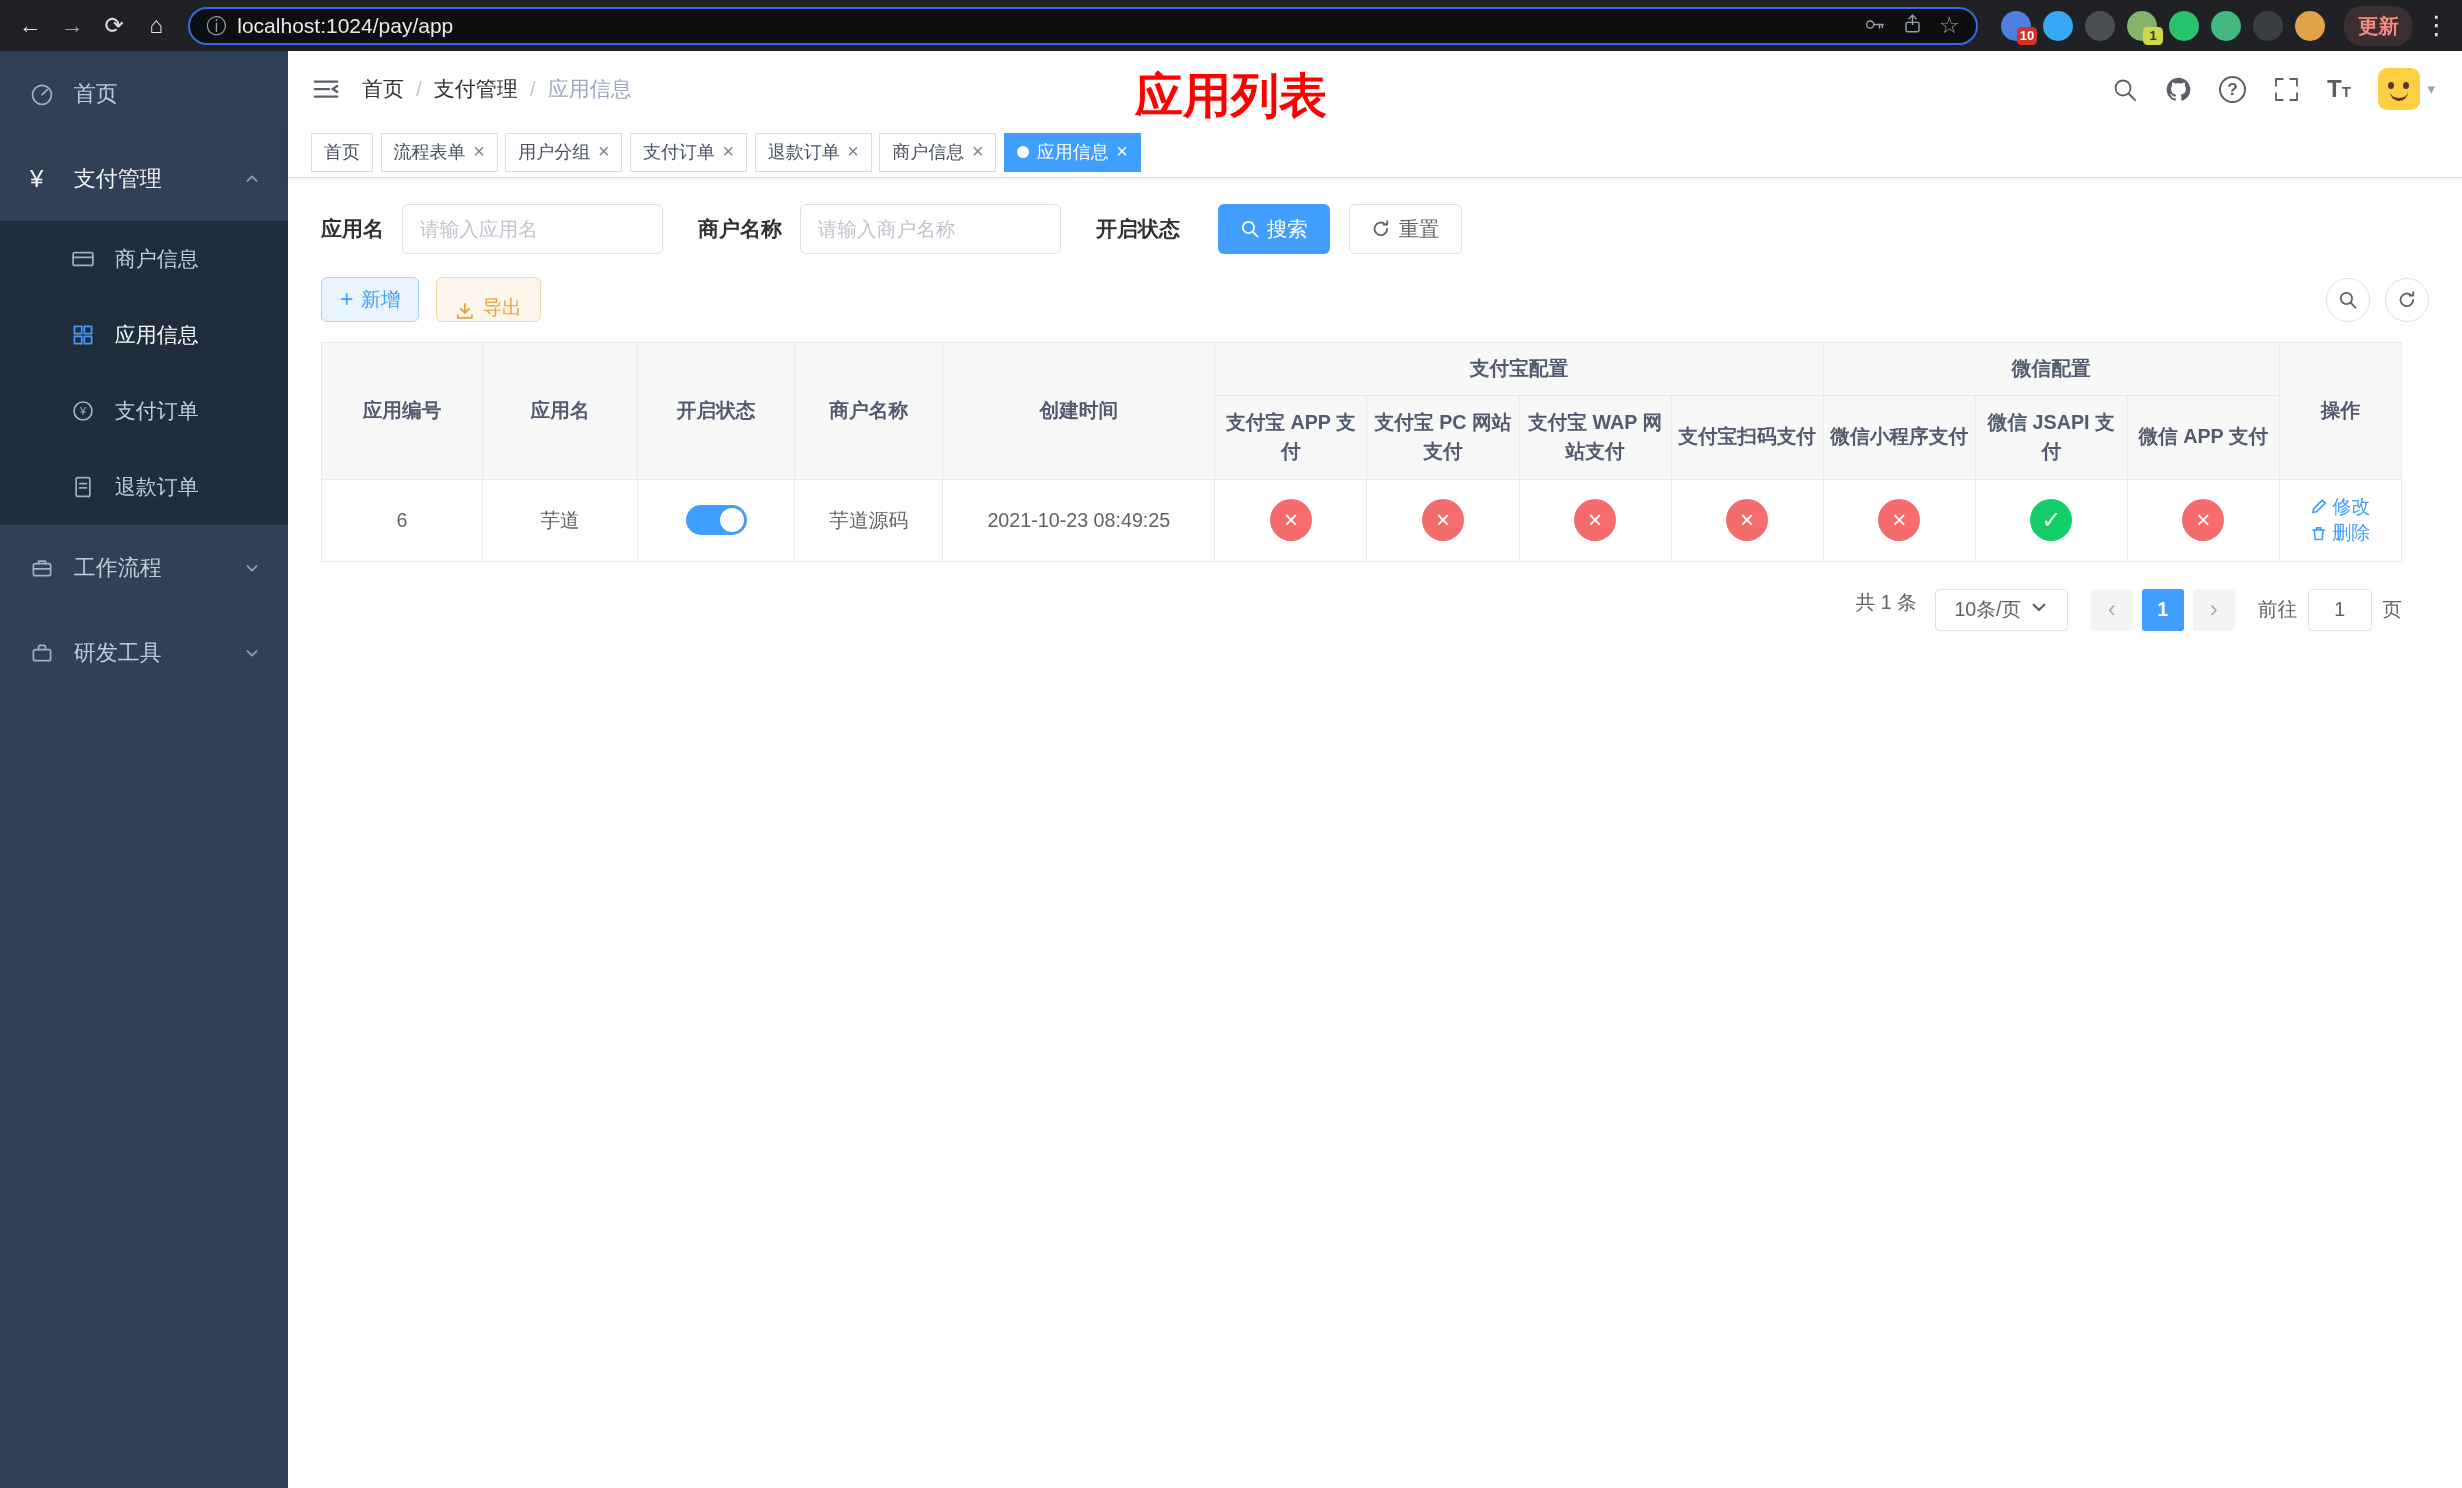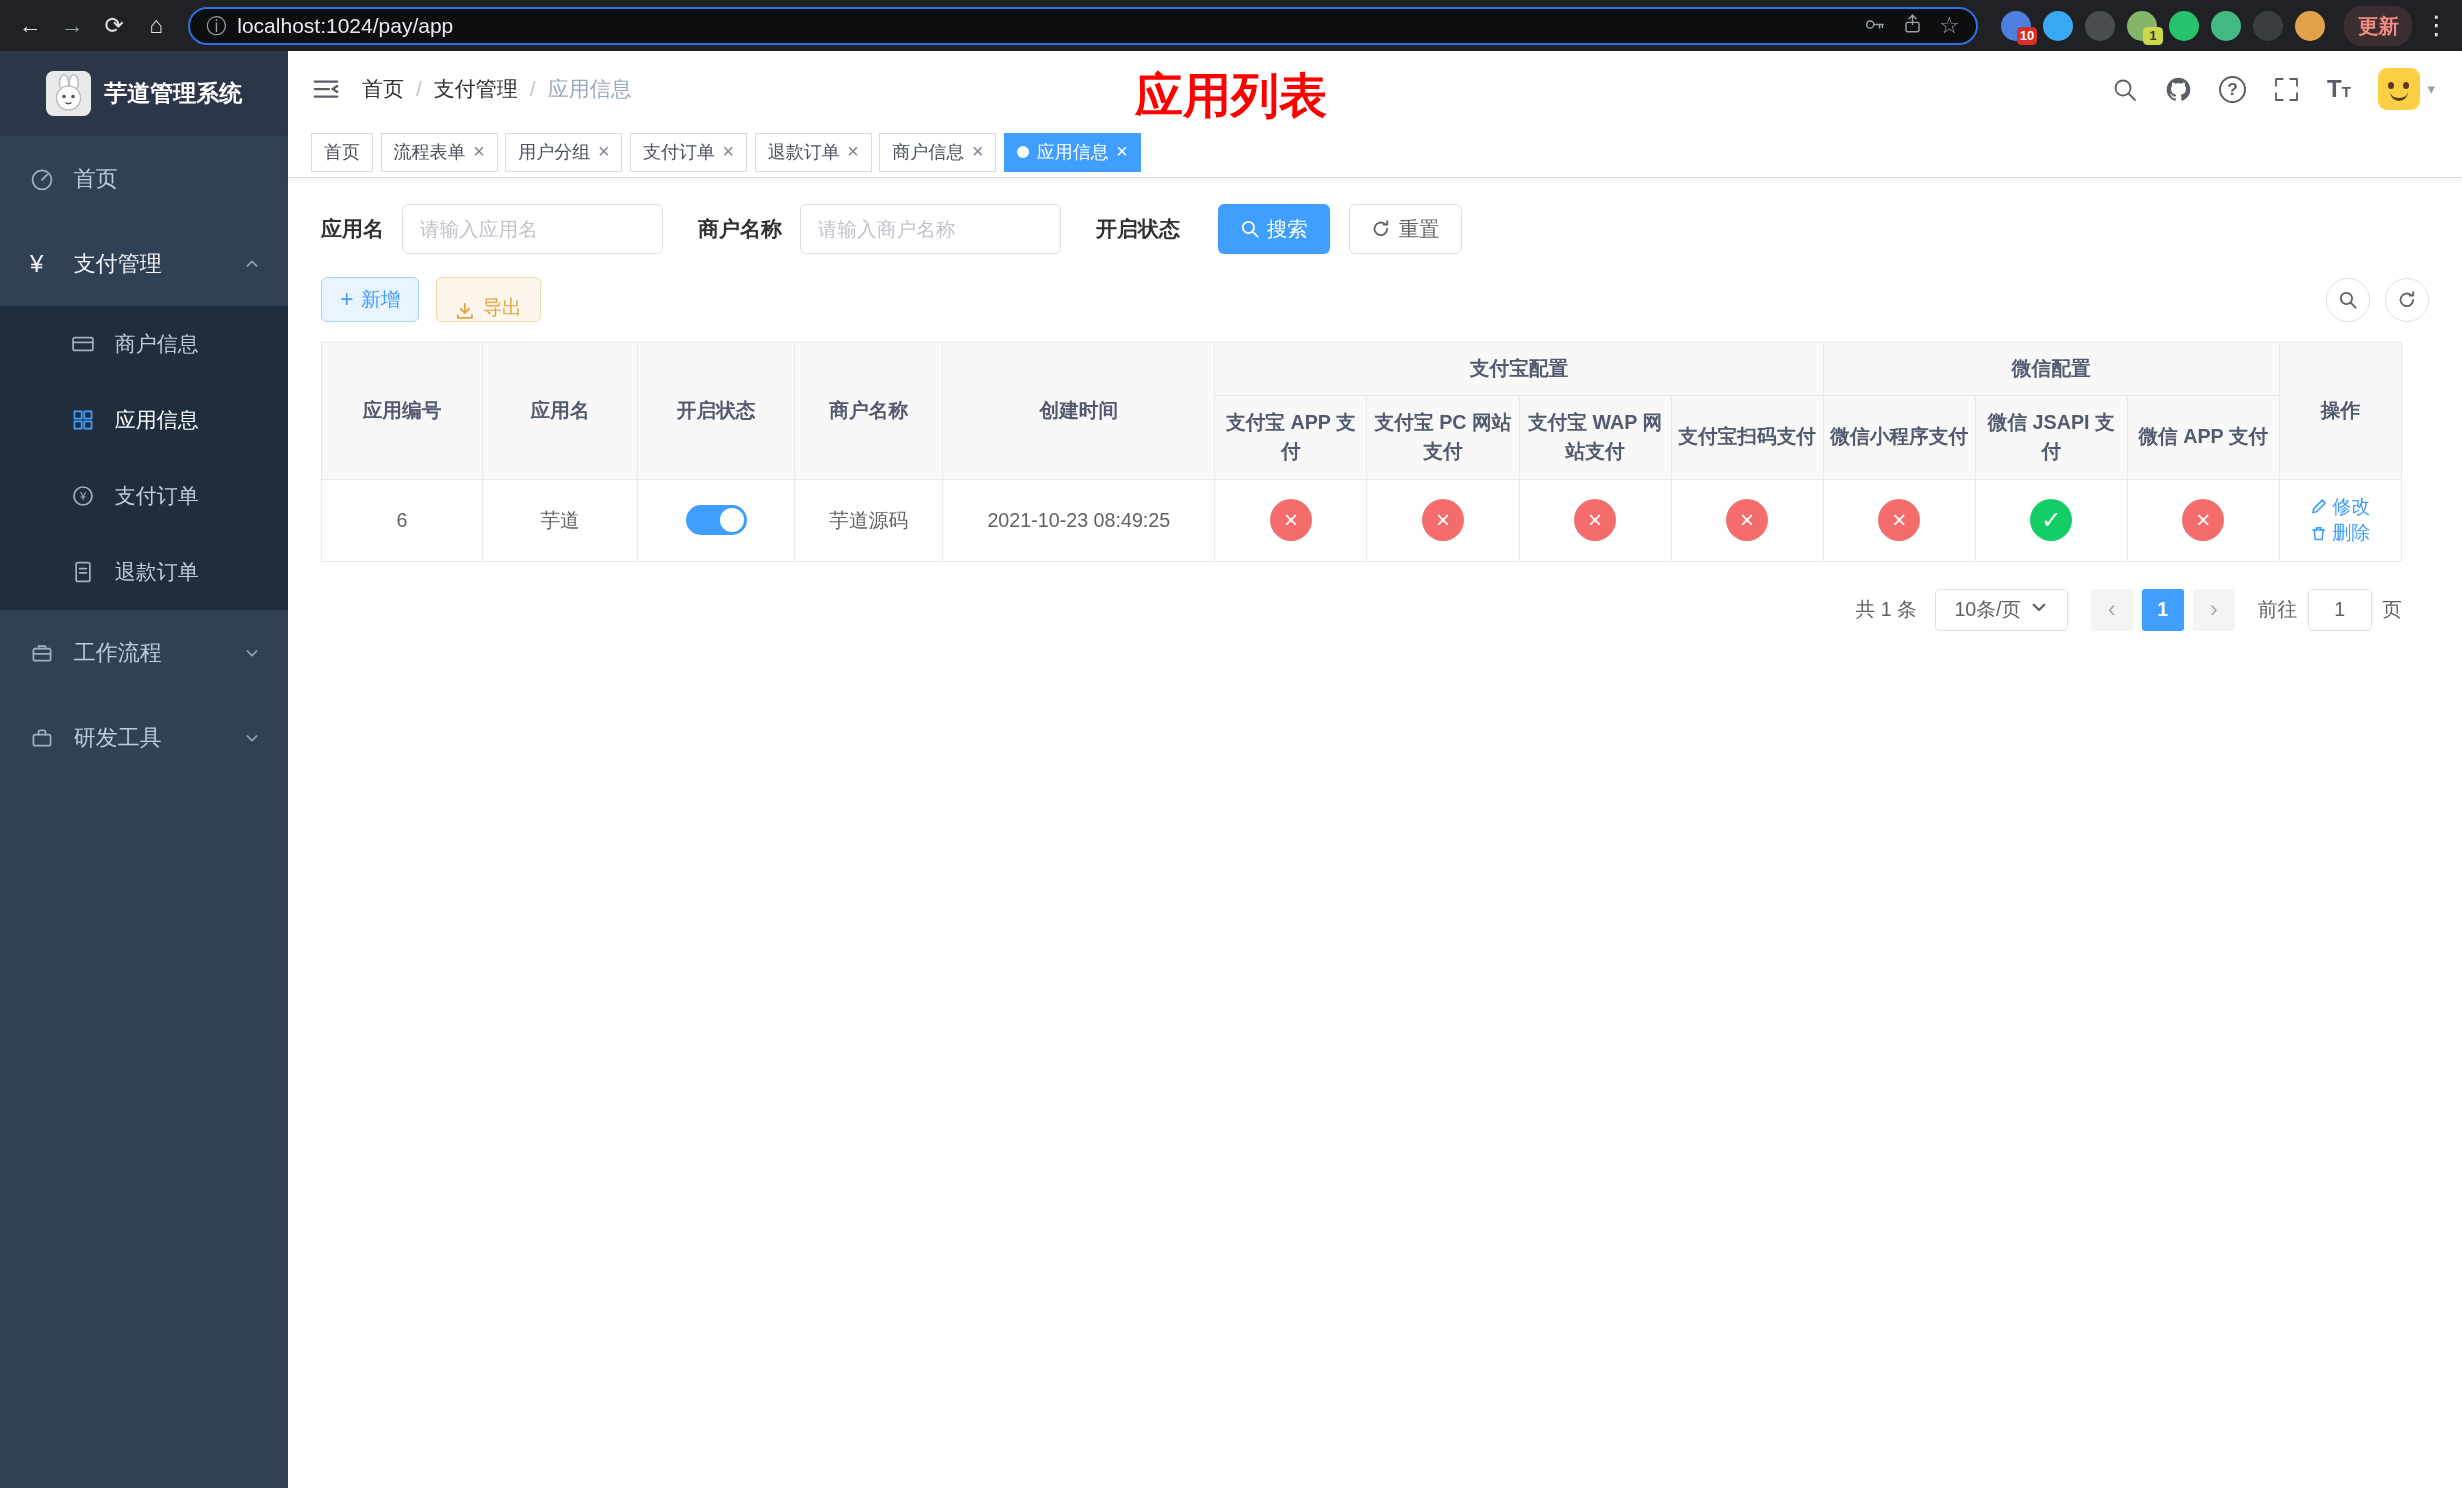--- a/index.html
+++ b/index.html
@@ -111,21 +111,21 @@
   .switch { width:61px; height:30px; border-radius:15px; background:#409eff; position:relative; display:inline-block; cursor:pointer; vertical-align:middle; }
   .switch::after { content:""; position:absolute; width:24px; height:24px; border-radius:50%; background:#fff; top:3px; left:3px; }
   .switch.on::after { left:auto; right:3px; }
   .status-circle { width:42px; height:42px; border-radius:50%; display:inline-flex; align-items:center; justify-content:center; color:#fff; font-size:24px; line-height:1; }
   .status-circle.no { background:#f56c6c; }
   .status-circle.ok { background:#13ce66; }
   .op-link { color:#409eff; display:inline-flex; align-items:center; gap:4.5px; margin:0 6.8px; font-size:19px; cursor:pointer; text-decoration:none; white-space:nowrap; }
   .op-link svg { width:17.4px; height:17.4px; stroke:currentColor; fill:none; stroke-width:2.2; stroke-linecap:round; stroke-linejoin:round; }
 
   
-  .pagination { width:2081px; margin-top:27px; display:flex; justify-content:flex-end; align-items:center; color:#606266; font-size:19.7px; }
+  .pagination { width:2081px; margin-top:27px; display:flex; justify-content:flex-end; align-items:flex-start; color:#606266; font-size:19.7px; }
   .pg-total { margin-right:18px; }
   .pg-size { width:133px; height:42px; border:0.8px solid #dcdfe6; border-radius:4.5px; display:flex; align-items:center; justify-content:center; gap:9px; cursor:pointer; margin-right:23px; }
   .pg-btn { width:42px; height:42px; border-radius:3px; background:#f4f4f5; color:#a8abb2; display:flex; align-items:center; justify-content:center; font-size:23px; cursor:pointer; }
   .pg-page { width:42px; height:42px; border-radius:3px; background:#409eff; color:#fff; display:flex; align-items:center; justify-content:center; font-weight:700; margin:0 9px; cursor:pointer; }
   .pg-goto { display:flex; align-items:center; gap:10.6px; margin-left:23px; }
   .pg-goto input { width:64px; height:42px; border:0.8px solid #dcdfe6; border-radius:4.5px; text-align:center; font-size:19.7px; color:#606266; outline:none; font-family:inherit; }
 </style>
 </head>
 <body>
 
@@ -168,33 +168,20 @@
         <span class="ext" style="background: rgb(58, 61, 66);"></span>
         <span class="ext" style="background: rgb(226, 162, 74);"></span>
       </div>
     <span class="update-pill">更新</span>
     <span class="kebab">⋮</span>
   </div>
 
   <div class="app">
 
     <aside class="sidebar">
-      <div class="logo-row">
-        <span class="logo-avatar">
-          <svg viewBox="0 0 52 52">
-              <ellipse cx="20" cy="12" rx="6" ry="11" fill="#fff" stroke="#bdbdbd" stroke-width="2"></ellipse>
-              <ellipse cx="33" cy="12" rx="6" ry="11" fill="#fff" stroke="#bdbdbd" stroke-width="2"></ellipse>
-              <circle cx="26" cy="32" r="16" fill="#fff" stroke="#bdbdbd" stroke-width="2"></circle>
-              <circle cx="20" cy="30" r="2.4" fill="#555"></circle>
-              <circle cx="32" cy="30" r="2.4" fill="#555"></circle>
-              <path d="M22 38 q4 3 8 0" stroke="#555" stroke-width="2" fill="none"></path>
-            </svg>
-        </span>
-        <span class="logo-title">芋道管理系统</span>
-      </div>
       <nav class="menu">
           <div class="menu-item">
             <span class="mi-icon">
               <svg viewBox="0 0 28 28">
                 <circle cx="14" cy="15" r="11"></circle>
                 <line x1="14" y1="15" x2="20" y2="9"></line>
               </svg>
             </span>
             <span class="mi-label">首页</span>
           </div>

